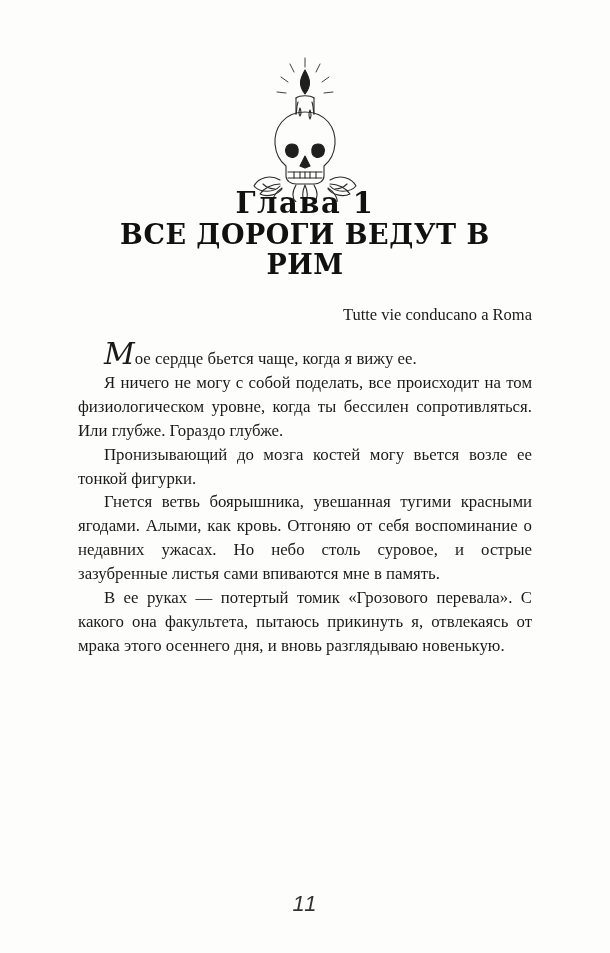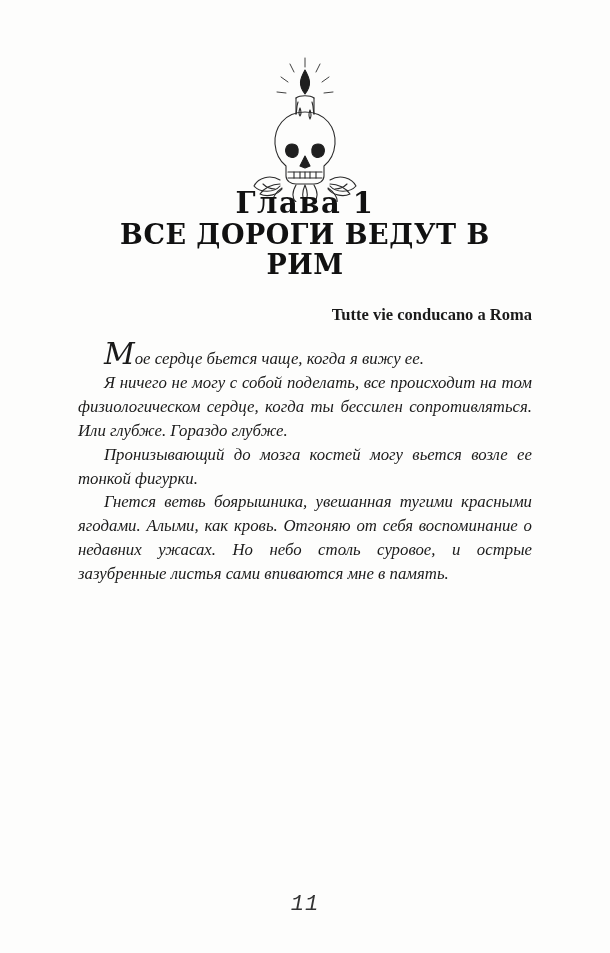--- a/index.html
+++ b/index.html
@@ -52,31 +52,29 @@
     letter-spacing: 0.5px;
     color: #111;
     line-height: 1.1;
   }
   .epigraph {
     margin-top: 26px;
     text-align: right;
     font-size: 16.5px;
     font-family: "Liberation Serif", serif;
     color: #1a1a1a;
-    font-weight: bold;
   }
 
   
   .body-text {
     margin-top: 14px;
     font-size: 16.8px;
     line-height: 1.42;
     text-align: justify;
     text-justify: inter-word;
-    font-style: italic;
     hyphens: auto;
     -webkit-hyphens: auto;
   }
   .body-text p {
     margin: 0;
     text-indent: 26px;
   }
   .body-text p.first {
     text-indent: 26px;
   }
@@ -87,21 +85,21 @@
     line-height: 1;
   }
 
   
   .folio {
     position: absolute;
     left: 0;
     right: 0;
     bottom: 36px;
     text-align: center;
-    font-family: Liberation Mono, monospace;
+    font-family: Liberation Sans, sans-serif;
     font-style: italic;
     font-size: 22px;
     color: #333;
     letter-spacing: 1px;
   }
 </style>
 </head>
 <body>
 
 <div class="page">
@@ -160,20 +158,21 @@
       </g>
     </svg>
   </div>
 
   <div class="chapter-number">Глава 1</div>
   <div class="chapter-title">ВСЕ ДОРОГИ ВЕДУТ В РИМ</div>
   <div class="epigraph">Tutte vie conducano a Roma</div>
 
   <div class="body-text">
     <p class="first dropcap-line">Мое сердце бьется чаще, когда я вижу ее.</p>
-    <p>Я ничего не могу с собой поделать, все происходит на том физиологическом сердце, когда ты бессилен сопротивляться. Или глубже. Гораздо глубже.</p>
+    <p>Я ничего не могу с собой поделать, все происходит на том физиологическом уровне, когда ты бессилен сопротивляться. Или глубже. Гораздо глубже.</p>
     <p>Пронизывающий до мозга костей могу вьется возле ее тонкой фигурки.</p>
     <p>Гнется ветвь боярышника, увешанная тугими красными ягодами. Алыми, как кровь. Отгоняю от себя воспоминание о недавних ужасах. Но небо столь суровое, и острые зазубренные листья сами впиваются мне в память.</p>
+    <p>В ее руках — потертый томик «Грозового перевала». С какого она факультета, пытаюсь прикинуть я, отвлекаясь от мрака этого осеннего дня, и вновь разглядываю новенькую.</p>
   </div>
 
   <div class="folio">11</div>
 
 </div>
 
 </body></html>

